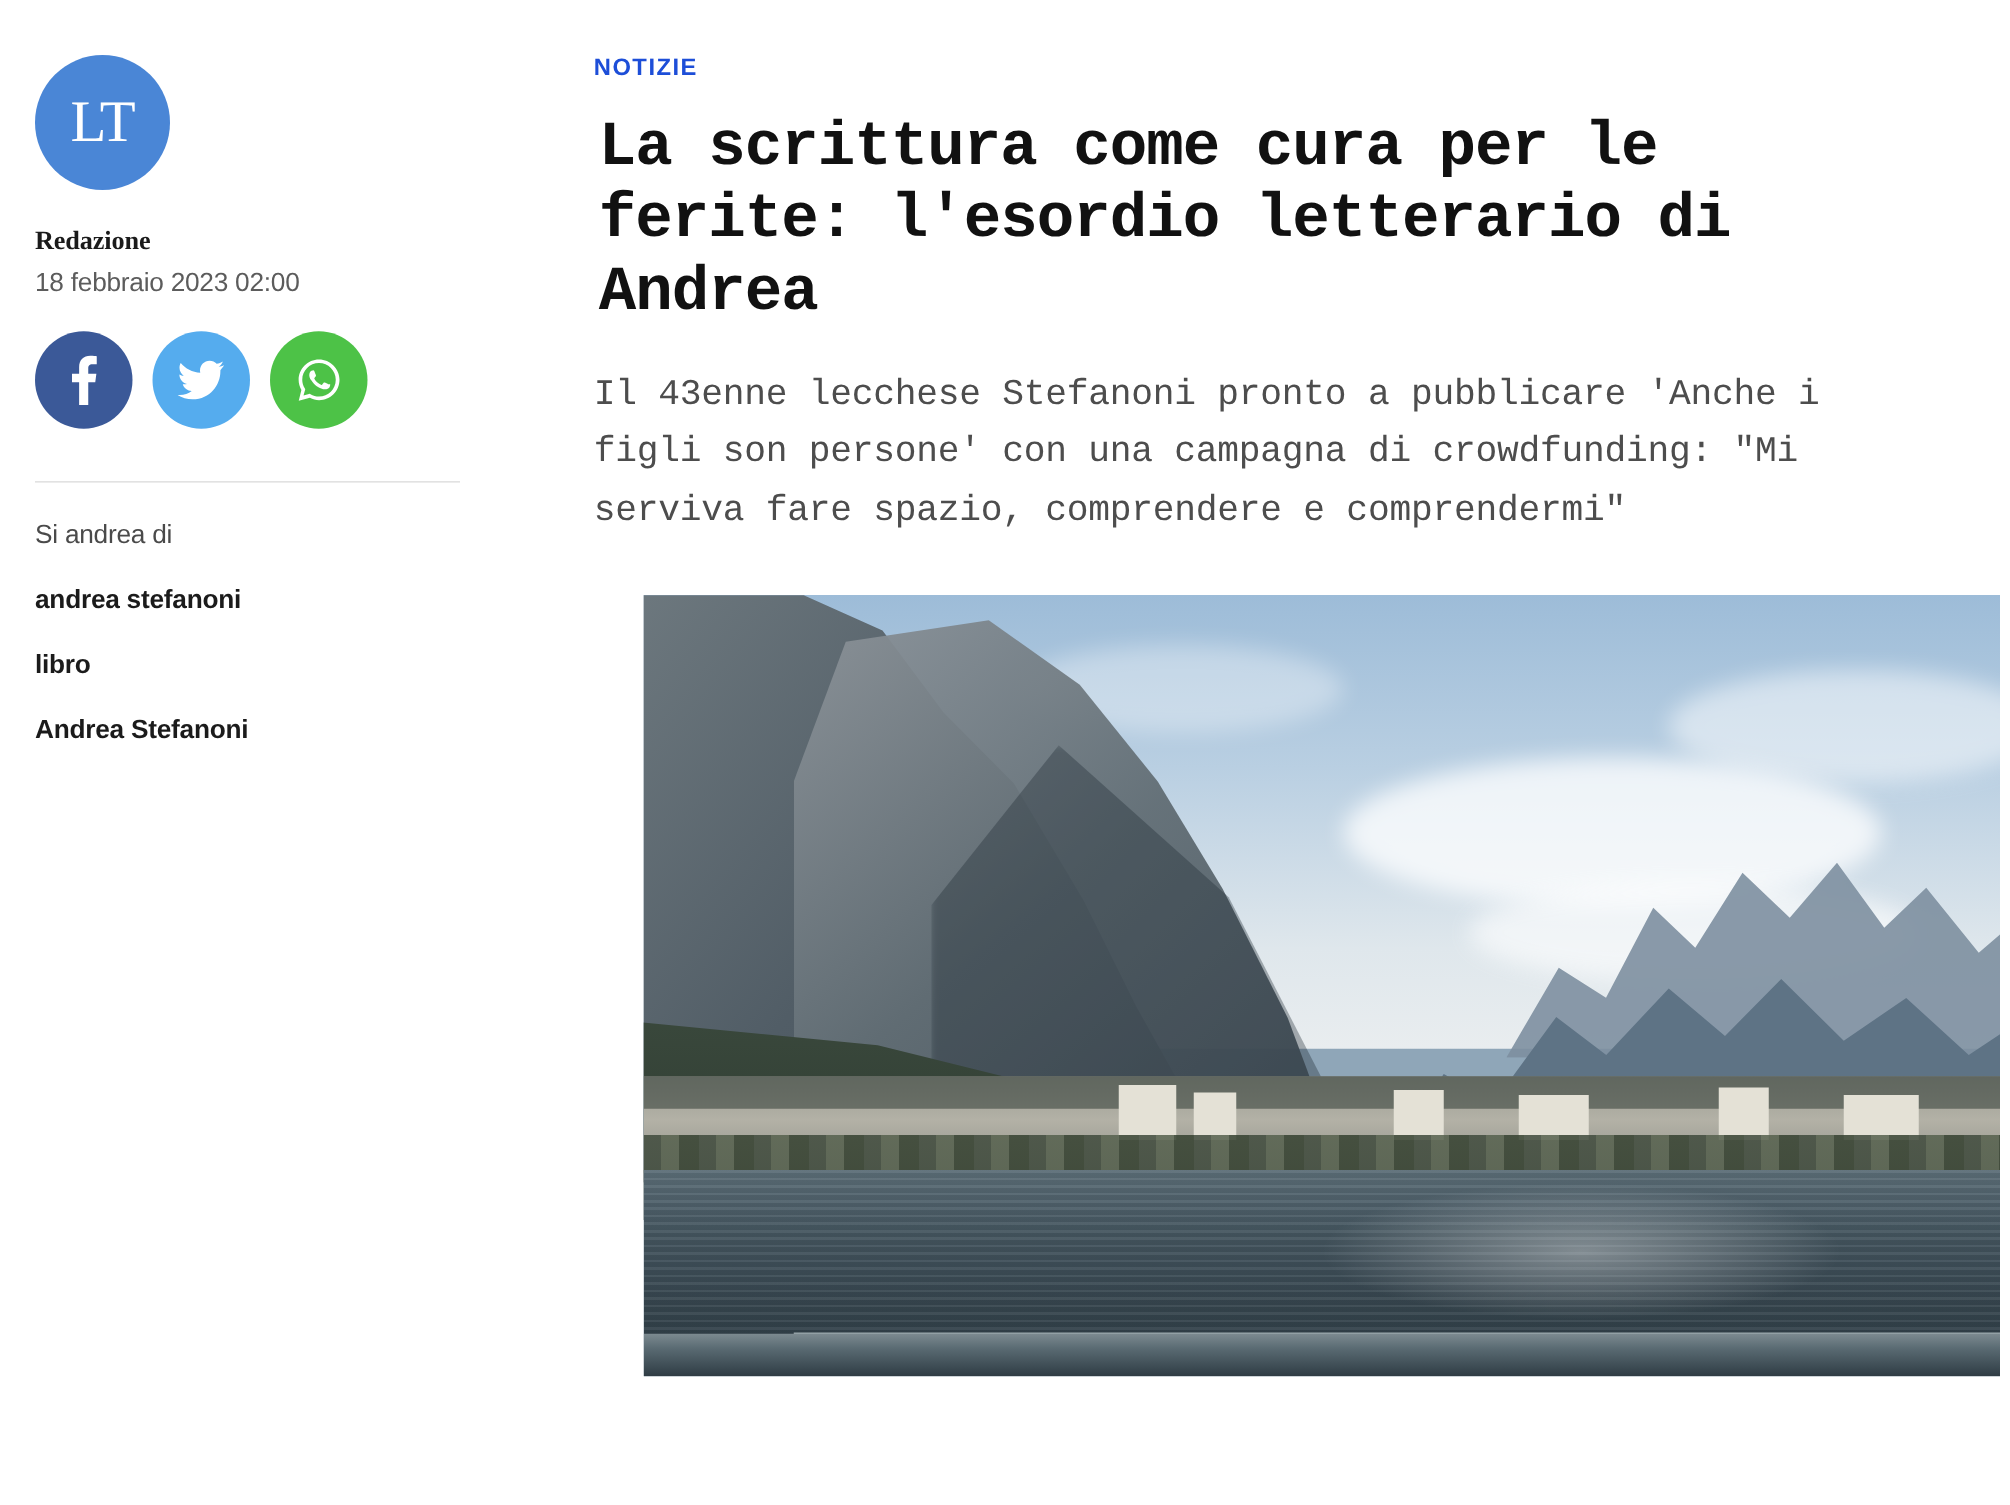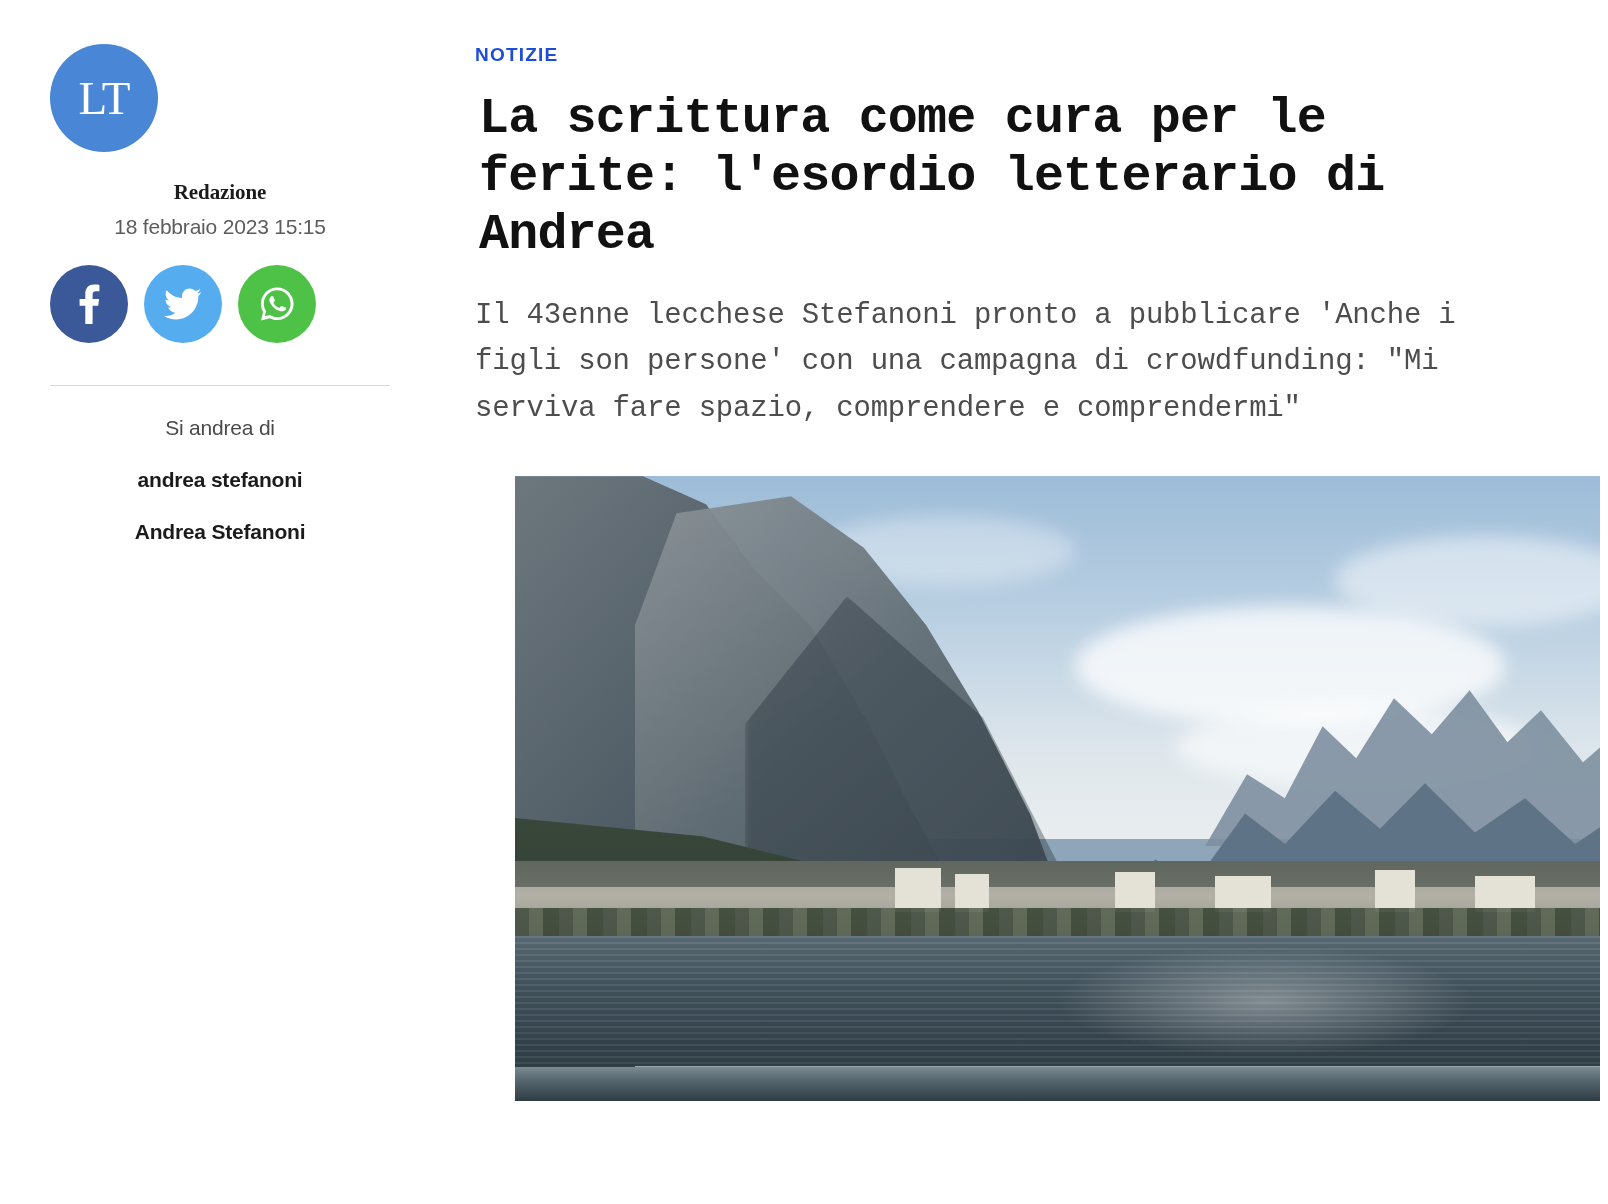--- a/index.html
+++ b/index.html
@@ -19,24 +19,23 @@
     position: relative;
     width: 1608px;
     height: 1204px;
     display: flex;
     padding: 44px 0 0 0;
   }
 
   
   .sidebar {
     width: 430px;
-    padding-left: 50px;
+    padding-left: 28px;
     padding-right: 40px;
     flex: 0 0 430px;
-    text-align: center;
   }
   .avatar {
     width: 108px;
     height: 108px;
     border-radius: 50%;
     background: #4a86d6;
     color: #ffffff;
     display: flex;
     align-items: center;
     justify-content: center;
@@ -293,21 +292,21 @@
 
 <div class="page">
 
   <aside class="sidebar">
 
     <div class="avatar">
       <span>LT</span>
     </div>
 
     <div class="author">Redazione</div>
-    <div class="date">18 febbraio 2023 15:15</div>
+    <div class="date">18 febbraio 2023 02:00</div>
 
     <div class="social-row">
 
       <div class="social fb">
         <span>
           <svg width="24" height="40" viewBox="0 0 24 40" aria-hidden="true">
             <path fill="#ffffff" d="M15.6 40V21.8h5.6l0.9-6.9h-6.5v-4.2c0-2 0.6-3.4 3.5-3.4h3.3V0.9C21.7 0.7 19.6 0.5 17.2 0.5 11.9 0.5 8.3 3.7 8.3 9.6v5.3H2.6v6.9h5.7V40h7.3z"></path>
           </svg>
         </span>
       </div>
@@ -328,20 +327,21 @@
         </span>
       </div>
 
     </div>
 
     <div class="divider"></div>
 
     <div class="topics-label">Si andrea di</div>
 
     <div class="topic">andrea stefanoni</div>
+    <div class="topic">libro</div>
     <div class="topic">Andrea Stefanoni</div>
 
   </aside>
 
   <main class="main">
 
     <div class="kicker">NOTIZIE</div>
 
     <h1 class="title">La scrittura come cura per le ferite: l'esordio letterario di Andrea</h1>
 

